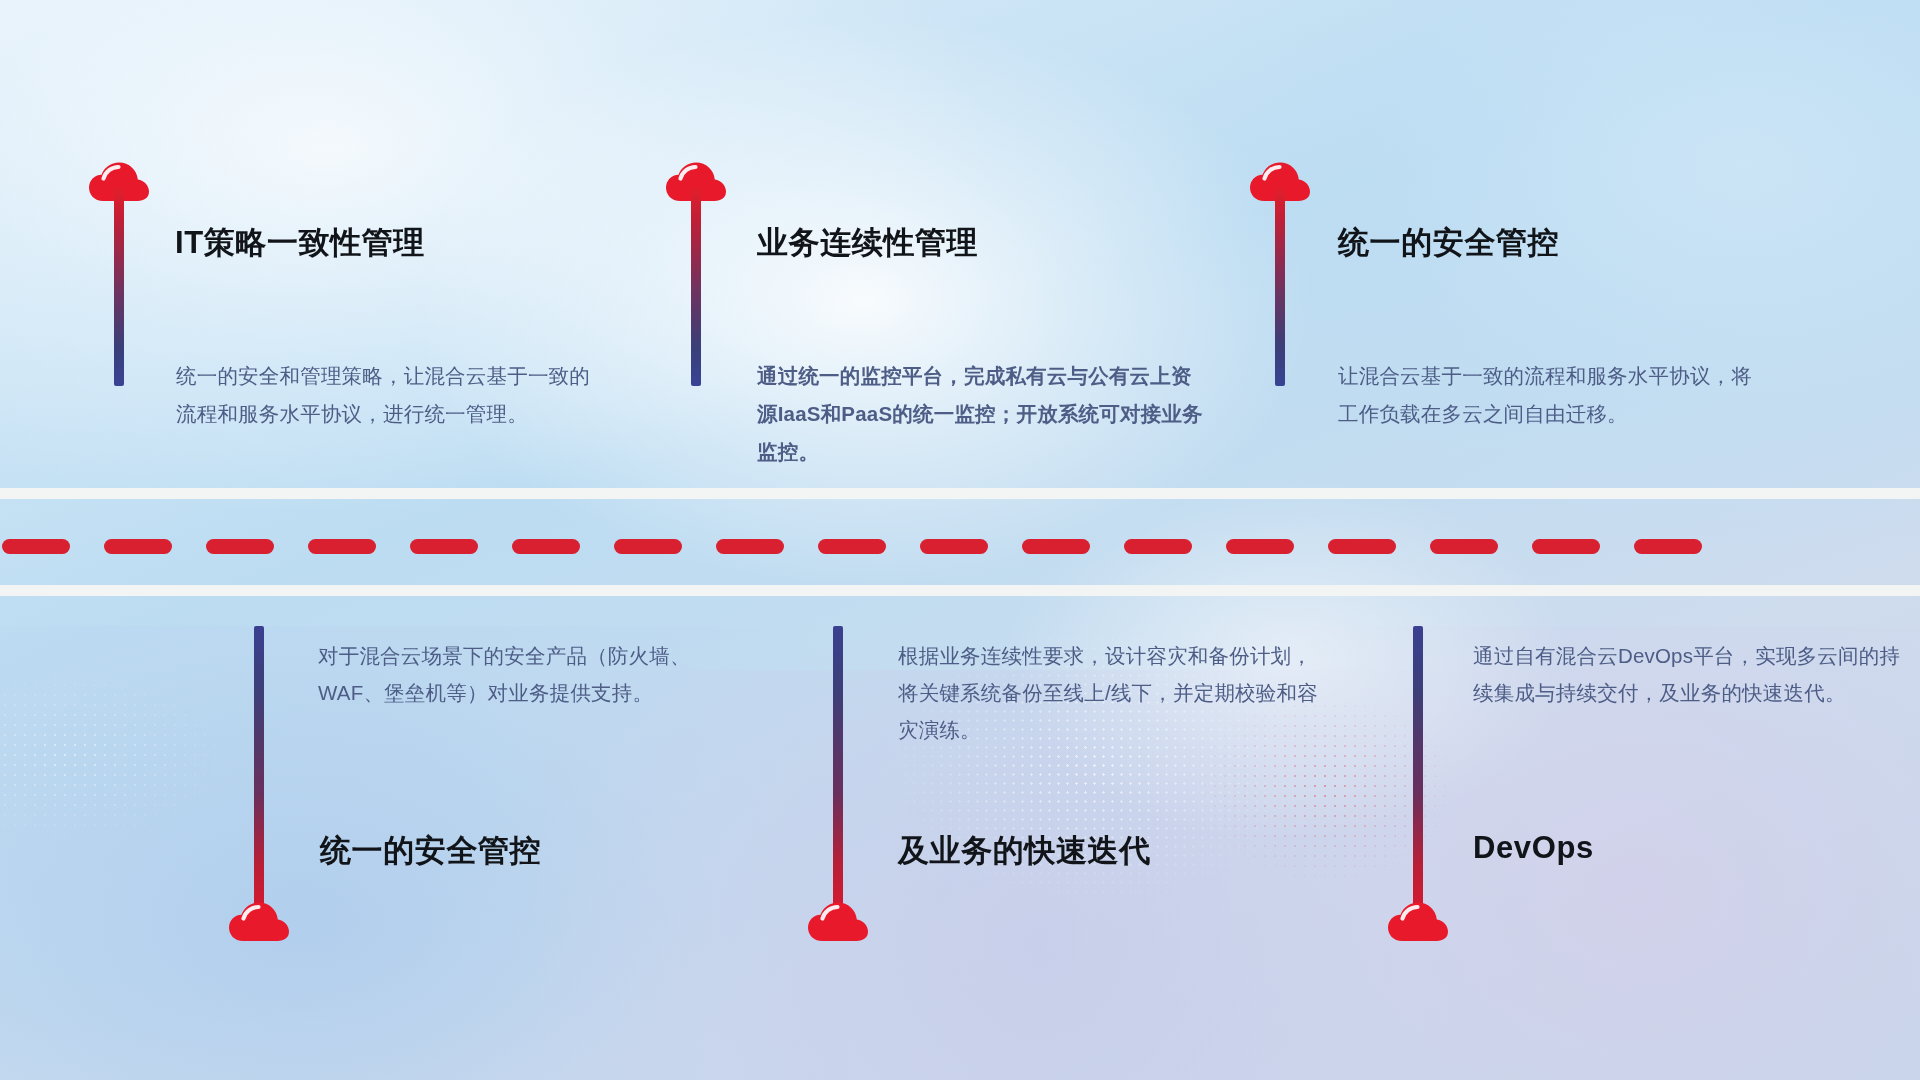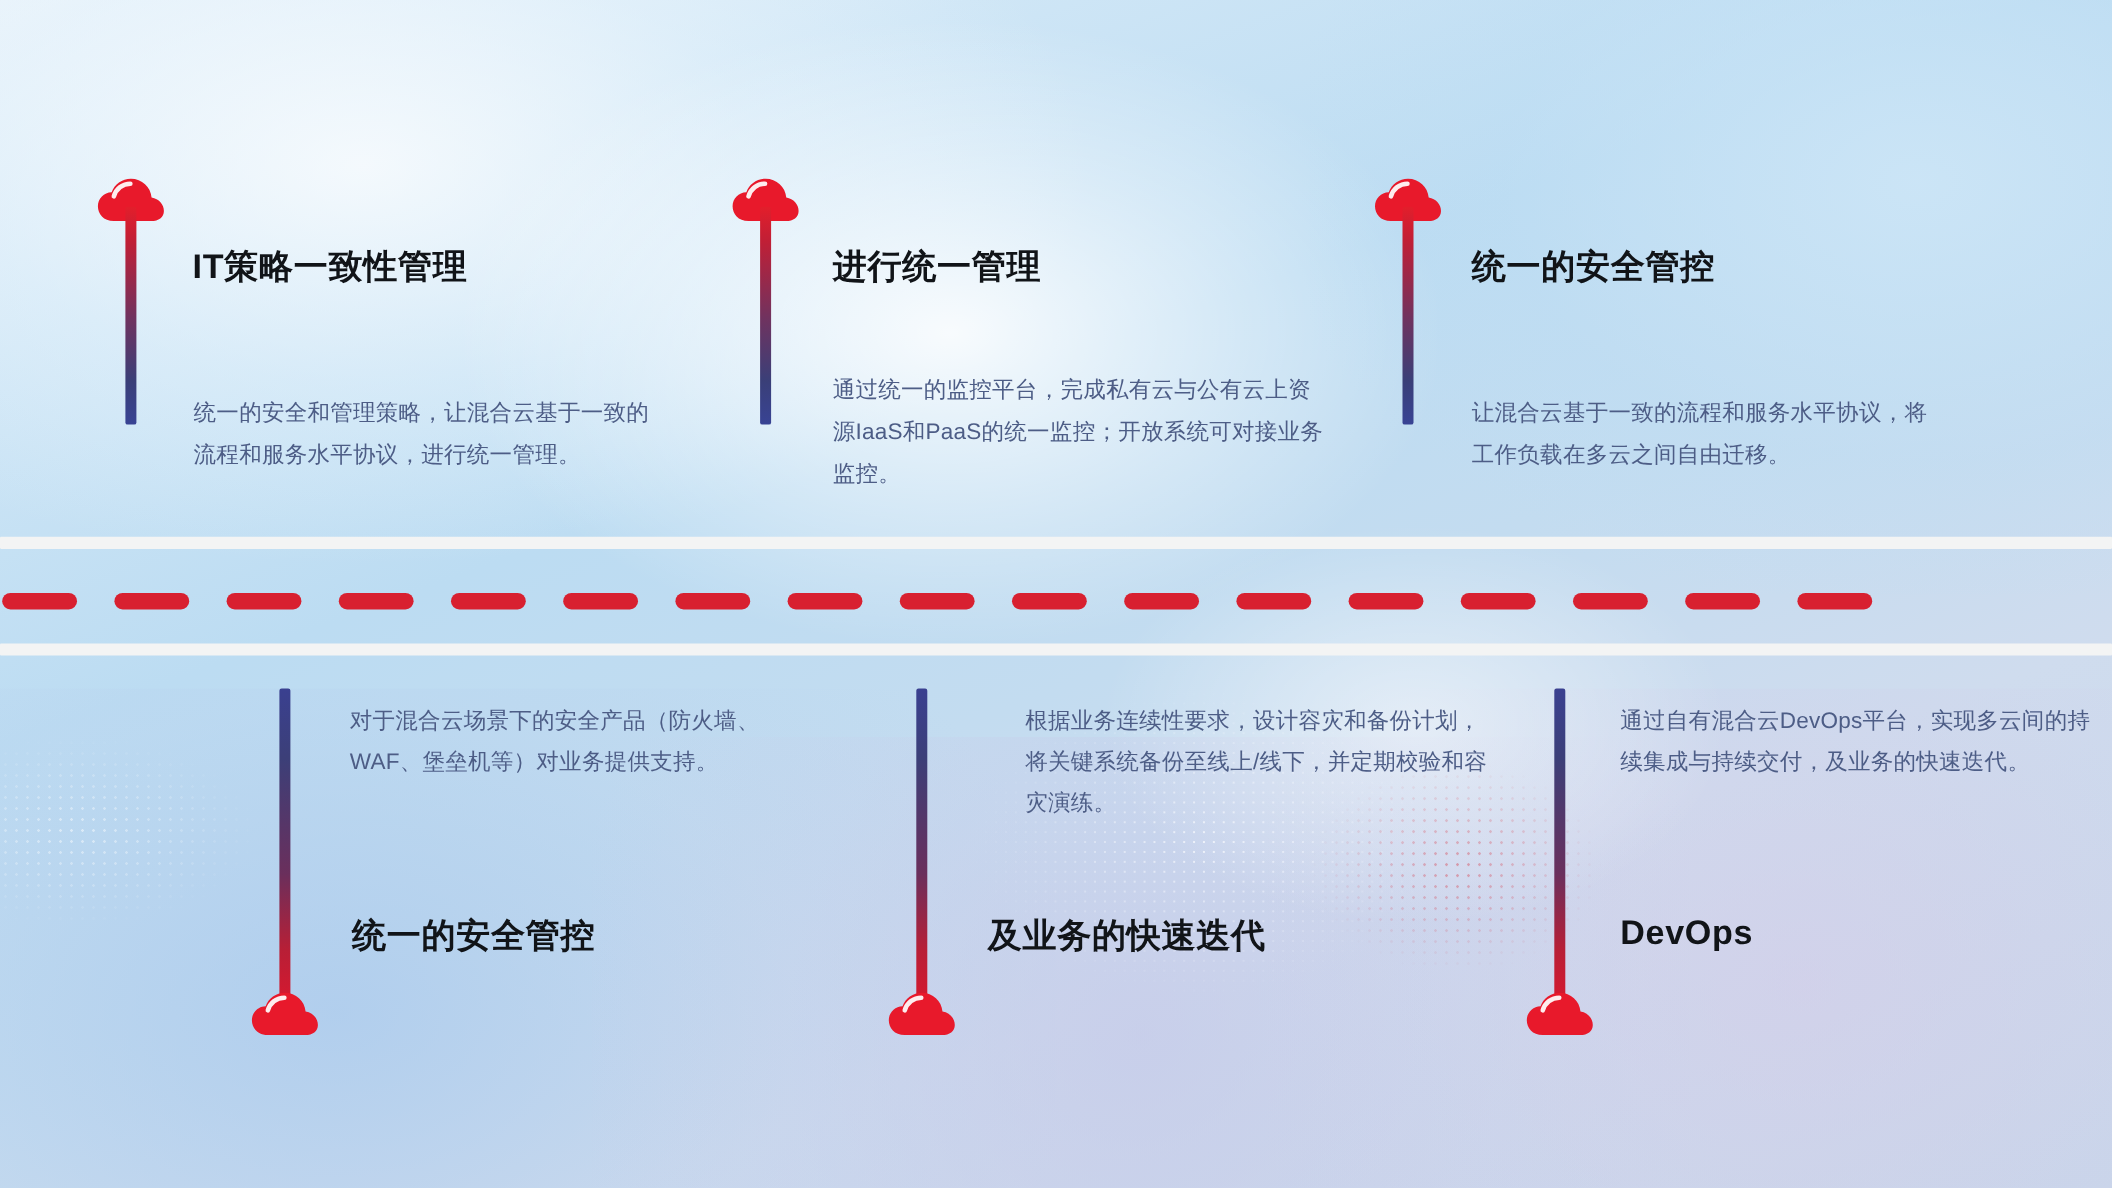--- a/index.html
+++ b/index.html
@@ -165,22 +165,22 @@
 </div>
 
 <div class="card" style="left:0;top:0;">
   <span class="cloud" style="left:664px;top:158px;">
     <svg viewBox="0 0 64 46" width="64" height="46">
       <path d="M16.5 43 C7 43 2 36.5 2 29.5 C2 22.5 7.5 17 14.5 16.8 C17 9.5 24 4.5 32 4.5 C42 4.5 50 12 50.8 21.5 C57.5 22.6 62 27.8 62 33.8 C62 39.6 57.2 43 50.5 43 Z" fill="#e8192b"></path>
       <path d="M16.5 20.5 C18.5 13.5 24.5 9 31.5 9" stroke="#ffffff" stroke-width="4.2" stroke-linecap="round" fill="none" opacity=".92"></path>
     </svg>
   </span>
   <span class="stem down" style="left:691px;top:188px;height:198px;"></span>
-  <div class="card-title" style="left:757px;top:222px;">进行统一管理</div>
-  <div class="card-body" style="left:757px;top:336px;width:453px;">通过统一的监控平台，完成私有云与公有云上资源IaaS和PaaS的统一监控；开放系统可对接业务监控。</div>
+  <div class="card-title" style="left:757px;top:222px;">业务连续性管理</div>
+  <div class="card-body" style="left:757px;top:357px;width:453px;font-weight:bold;">通过统一的监控平台，完成私有云与公有云上资源IaaS和PaaS的统一监控；开放系统可对接业务监控。</div>
 </div>
 
 <div class="card" style="left:0;top:0;">
   <span class="cloud" style="left:1248px;top:158px;">
     <svg viewBox="0 0 64 46" width="64" height="46">
       <path d="M16.5 43 C7 43 2 36.5 2 29.5 C2 22.5 7.5 17 14.5 16.8 C17 9.5 24 4.5 32 4.5 C42 4.5 50 12 50.8 21.5 C57.5 22.6 62 27.8 62 33.8 C62 39.6 57.2 43 50.5 43 Z" fill="#e8192b"></path>
       <path d="M16.5 20.5 C18.5 13.5 24.5 9 31.5 9" stroke="#ffffff" stroke-width="4.2" stroke-linecap="round" fill="none" opacity=".92"></path>
     </svg>
   </span>
   <span class="stem down" style="left:1275px;top:188px;height:198px;"></span>
@@ -195,21 +195,21 @@
   <span class="cloud" style="left:227px;top:898px;">
     <svg viewBox="0 0 64 46" width="64" height="46">
       <path d="M16.5 43 C7 43 2 36.5 2 29.5 C2 22.5 7.5 17 14.5 16.8 C17 9.5 24 4.5 32 4.5 C42 4.5 50 12 50.8 21.5 C57.5 22.6 62 27.8 62 33.8 C62 39.6 57.2 43 50.5 43 Z" fill="#e8192b"></path>
       <path d="M16.5 20.5 C18.5 13.5 24.5 9 31.5 9" stroke="#ffffff" stroke-width="4.2" stroke-linecap="round" fill="none" opacity=".92"></path>
     </svg>
   </span>
 </div>
 
 <div class="card" style="left:0;top:0;">
   <span class="stem up" style="left:833px;top:626px;height:290px;"></span>
-  <div class="card-body lh-sm" style="left:898px;top:637px;width:428px;margin-left:34px;">根据业务连续性要求，设计容灾和备份计划，将关键系统备份至线上/线下，并定期校验和容灾演练。</div>
+  <div class="card-body lh-sm" style="left:898px;top:637px;width:428px;">根据业务连续性要求，设计容灾和备份计划，将关键系统备份至线上/线下，并定期校验和容灾演练。</div>
   <div class="card-title" style="left:898px;top:830px;">及业务的快速迭代</div>
   <span class="cloud" style="left:806px;top:898px;">
     <svg viewBox="0 0 64 46" width="64" height="46">
       <path d="M16.5 43 C7 43 2 36.5 2 29.5 C2 22.5 7.5 17 14.5 16.8 C17 9.5 24 4.5 32 4.5 C42 4.5 50 12 50.8 21.5 C57.5 22.6 62 27.8 62 33.8 C62 39.6 57.2 43 50.5 43 Z" fill="#e8192b"></path>
       <path d="M16.5 20.5 C18.5 13.5 24.5 9 31.5 9" stroke="#ffffff" stroke-width="4.2" stroke-linecap="round" fill="none" opacity=".92"></path>
     </svg>
   </span>
 </div>
 
 <div class="card" style="left:0;top:0;">

